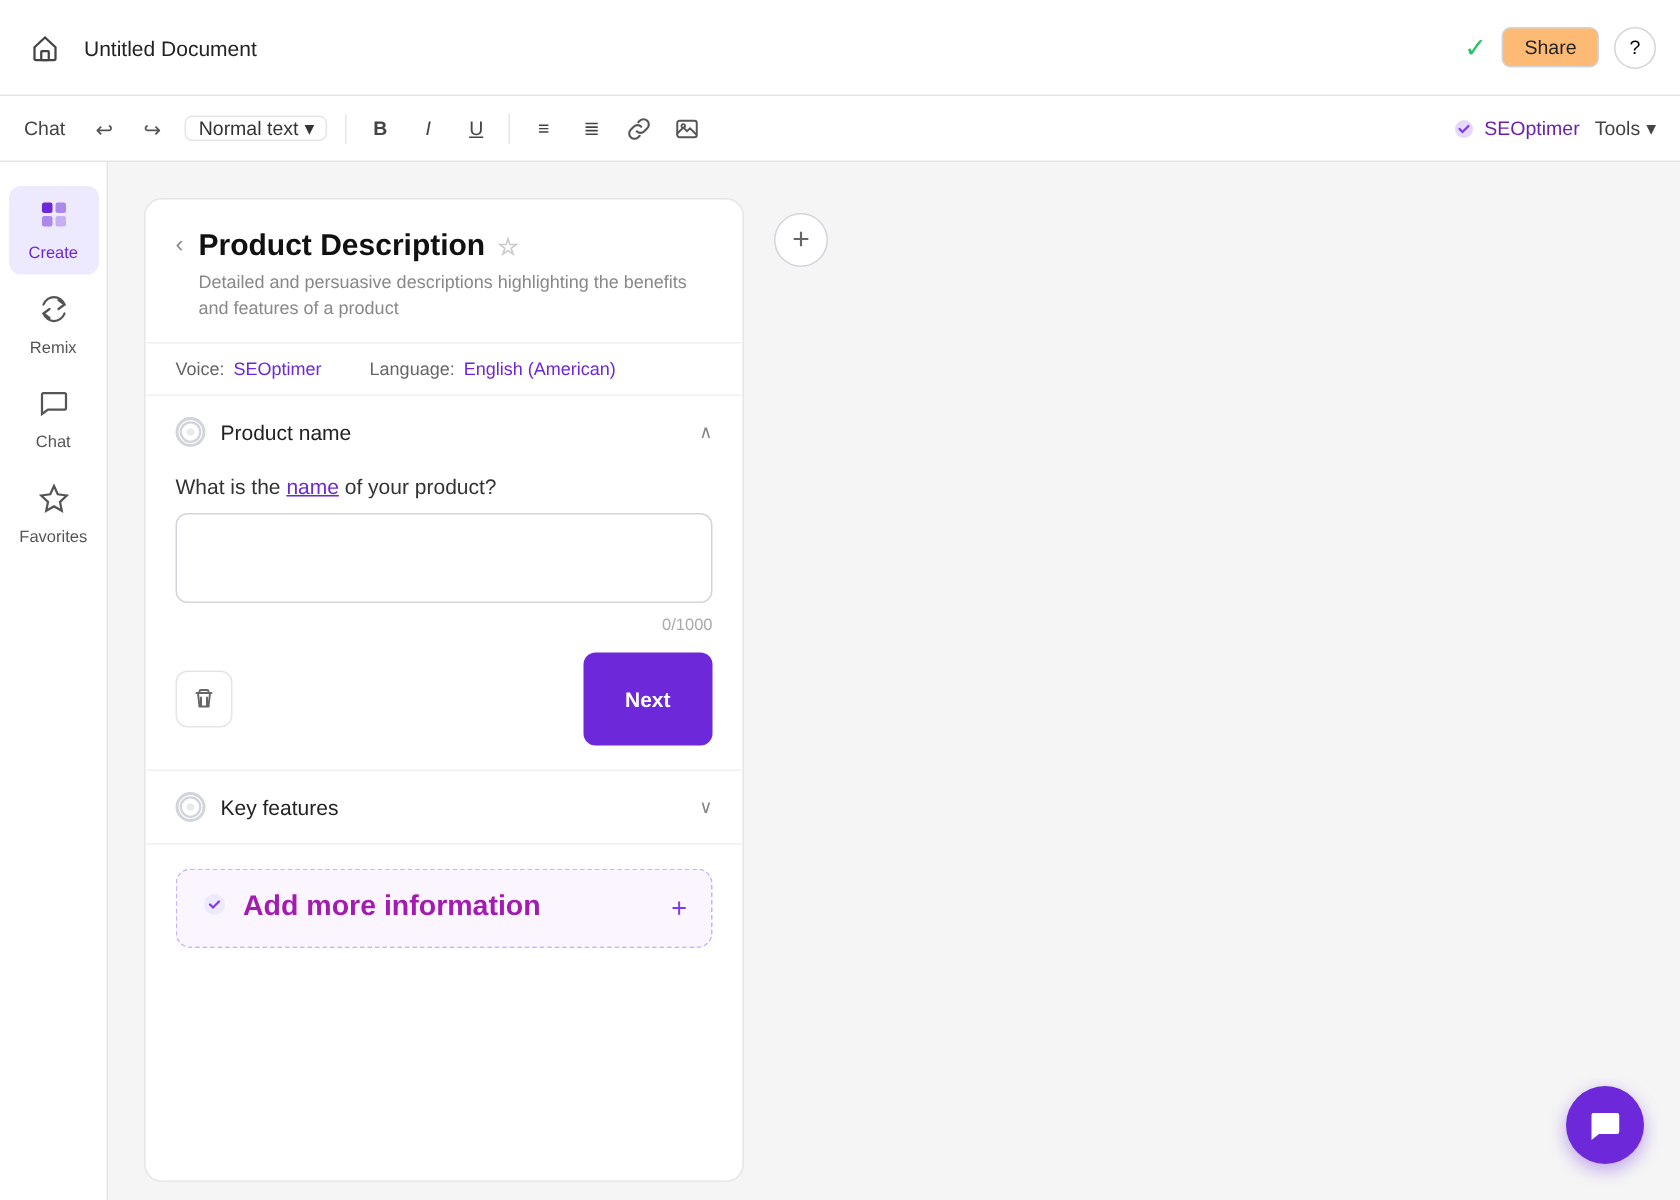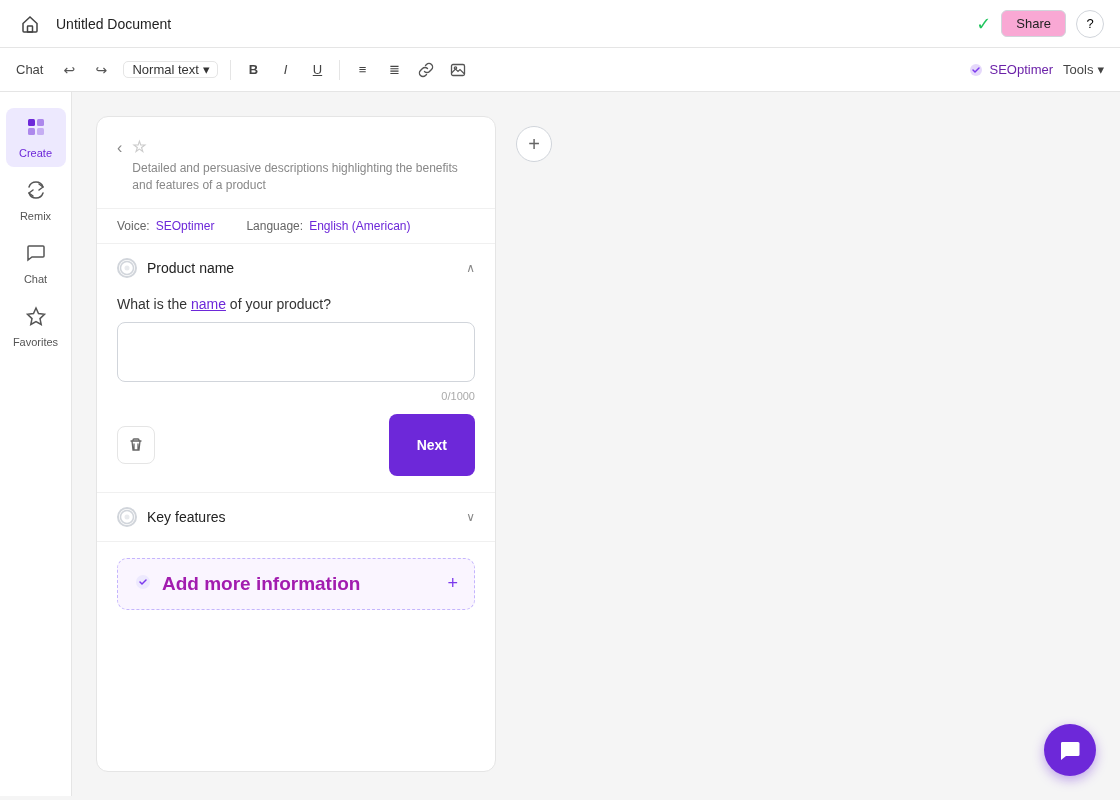--- a/index.html
+++ b/index.html
@@ -1,30 +1,30 @@
 <!DOCTYPE html>
 <html><head>
   <meta charset="utf-8">
   <style>
     * { box-sizing: border-box; margin: 0; padding: 0; }
     body { font-family: -apple-system, BlinkMacSystemFont, 'Segoe UI', sans-serif; background: #f5f5f5; width: 1120px; height: 800px; overflow: hidden; }
 
     
     .topbar {
-      display: flex; align-items: center; height: 48px;
+      display: flex; align-items: center; height: 64px;
       background: #fff; border-bottom: 1px solid #e5e5e5;
       padding: 0 16px; gap: 12px; justify-content: space-between;
     }
     .topbar-home-icon { display: flex; align-items: center; justify-content: center; width: 28px; height: 28px; }
     .topbar-title { font-size: 14px; color: #222; font-weight: 500; flex: 1; }
     .topbar-right { display: flex; align-items: center; gap: 10px; margin-left: auto; }
     .topbar-check { color: #22c55e; font-size: 18px; }
     .btn-share {
       border: 1px solid #d1d5db; border-radius: 6px;
-      padding: 5px 14px; font-size: 13px; background: #f9a8d4;
+      padding: 5px 14px; font-size: 13px; background: #fdba74;
       cursor: pointer; color: #222;
     }
     .btn-help {
       border: 1px solid #d1d5db; border-radius: 50%;
       width: 28px; height: 28px; background: #fff;
       cursor: pointer; font-size: 13px; display: flex; align-items: center; justify-content: center;
     }
 
     
     .toolbar {
@@ -294,20 +294,21 @@
   </div>
 
   <div class="content-area">
 
     <div class="form-card">
 
       <div class="card-header">
         <button class="card-back-btn">‹</button>
         <div class="card-title-area">
           <div class="card-title">
+            <span>Product Description</span>
             <span class="card-star">☆</span>
           </div>
           <div class="card-subtitle">Detailed and persuasive descriptions highlighting the benefits and features of a product</div>
         </div>
       </div>
 
       <div class="voice-lang-row">
         <span>Voice:</span>
         <a class="voice-link">SEOptimer</a>
         <span class="separator"></span>

